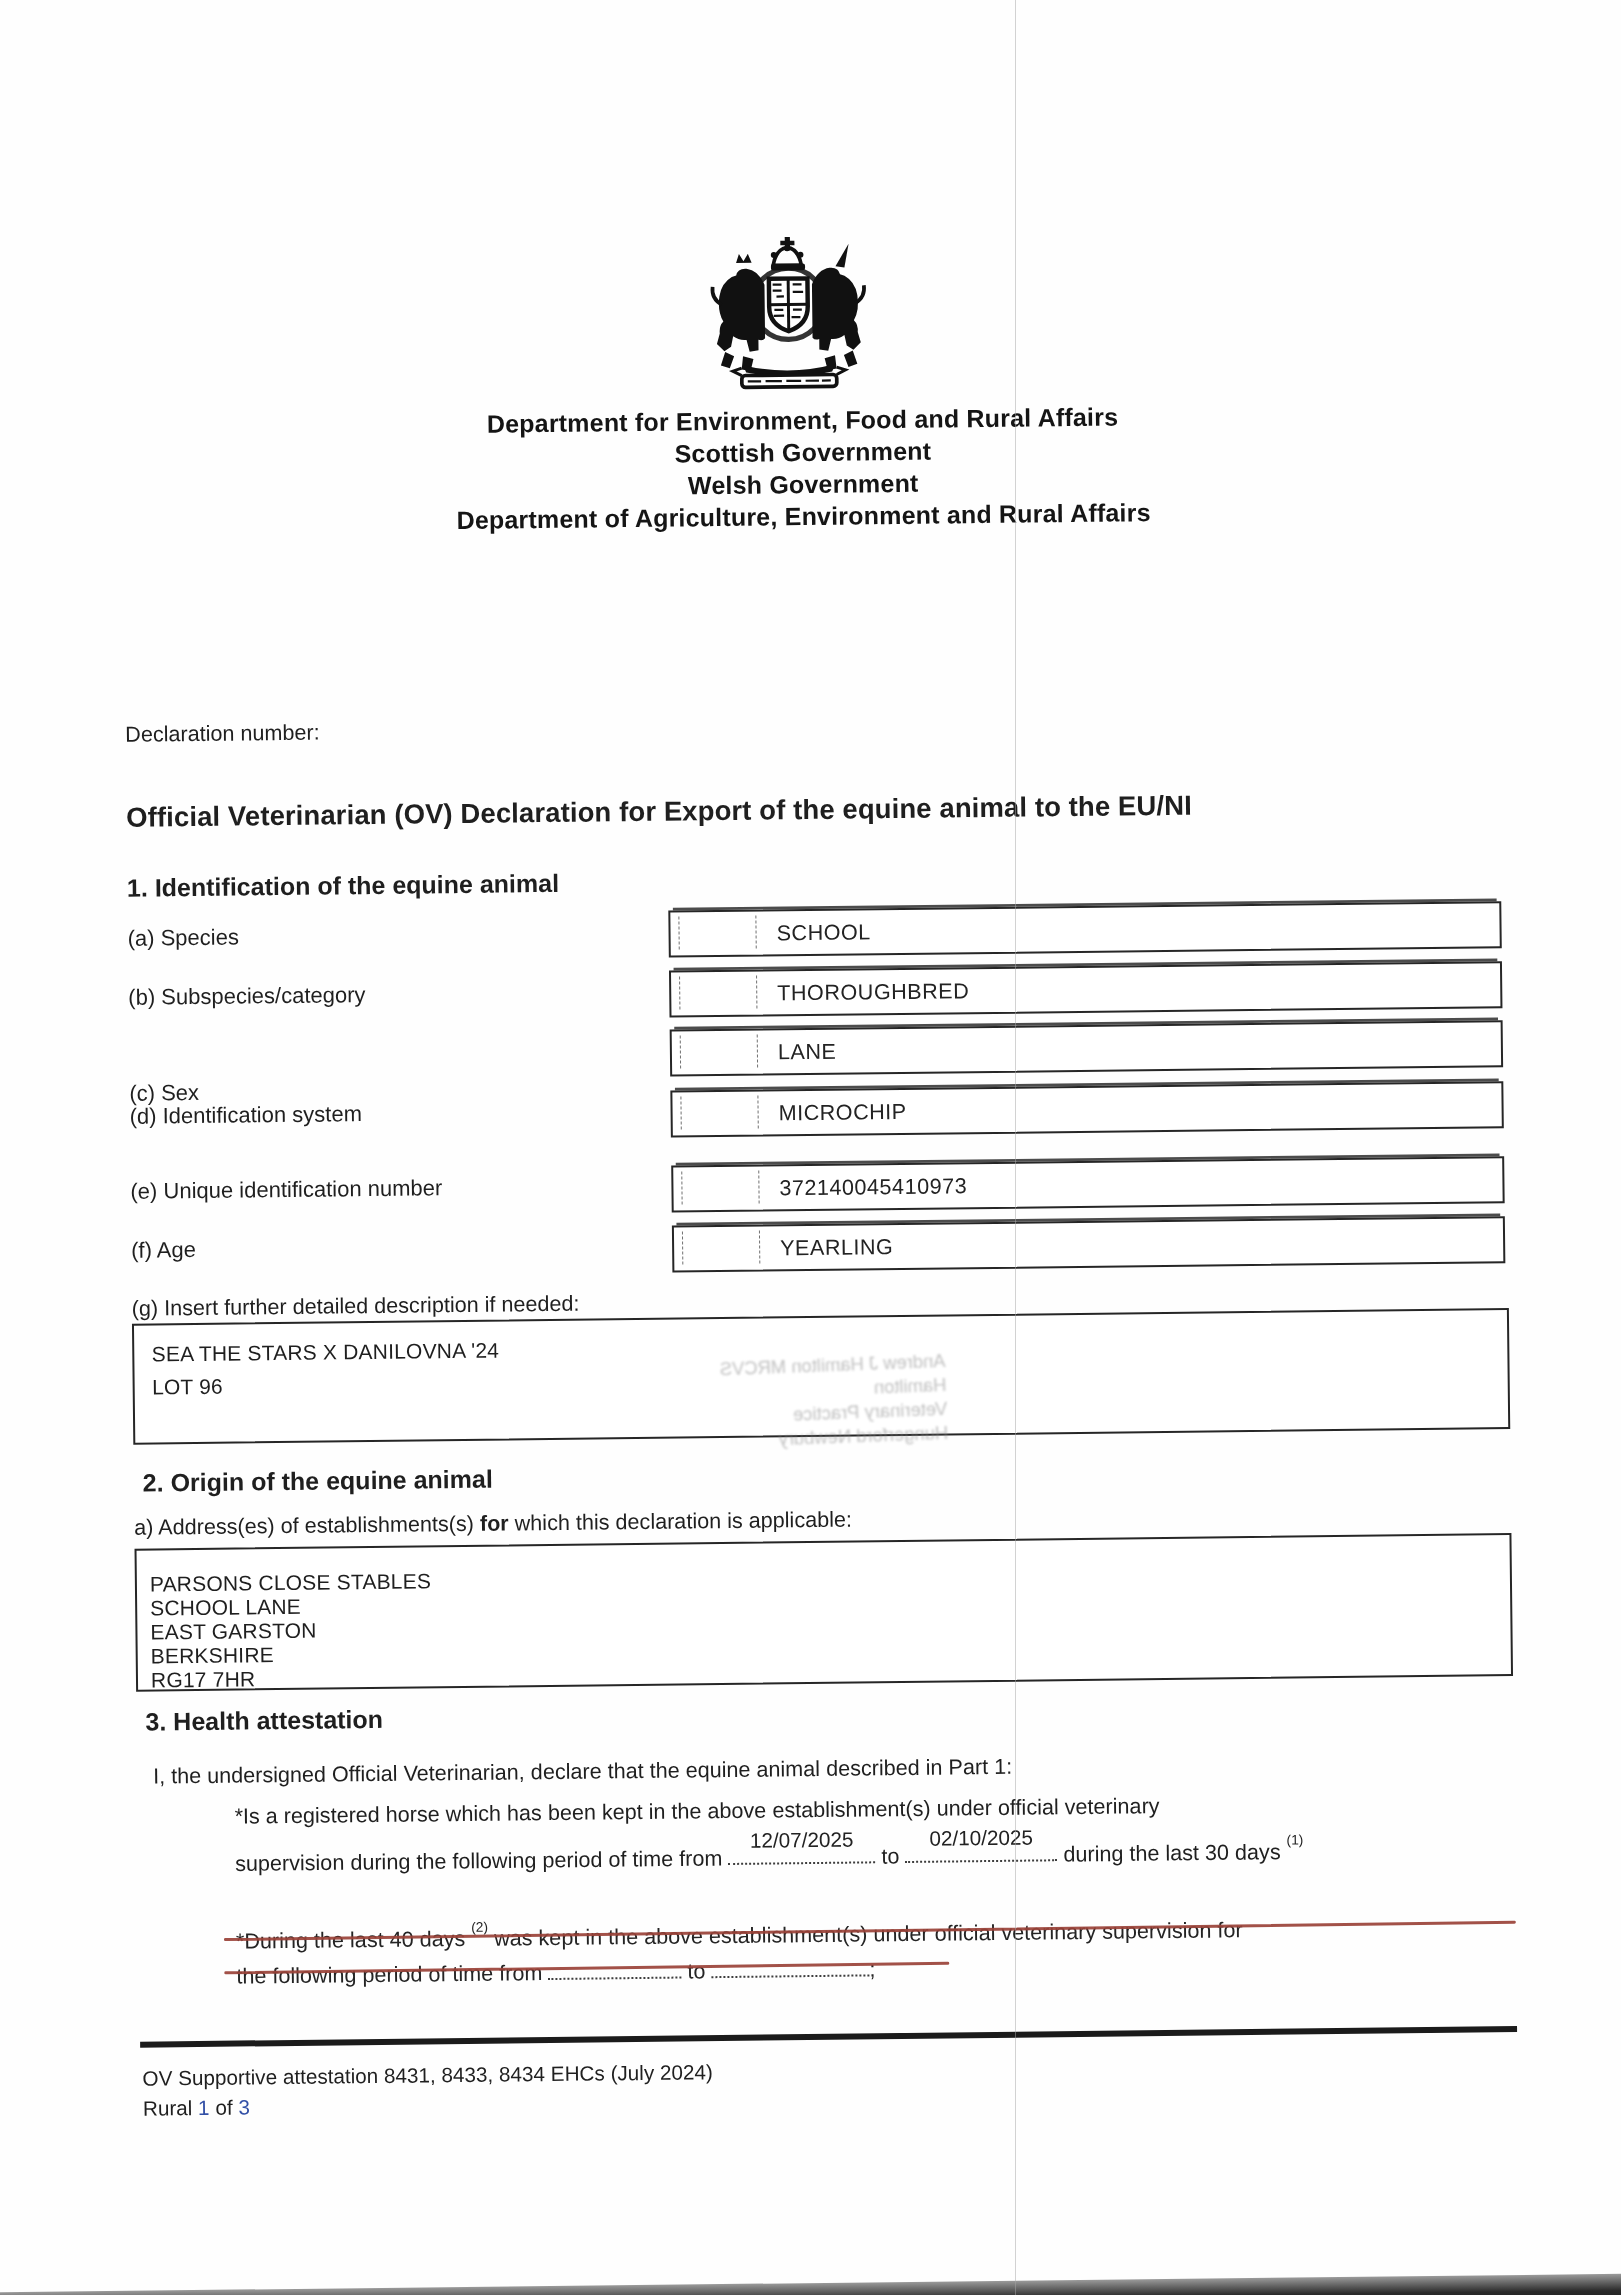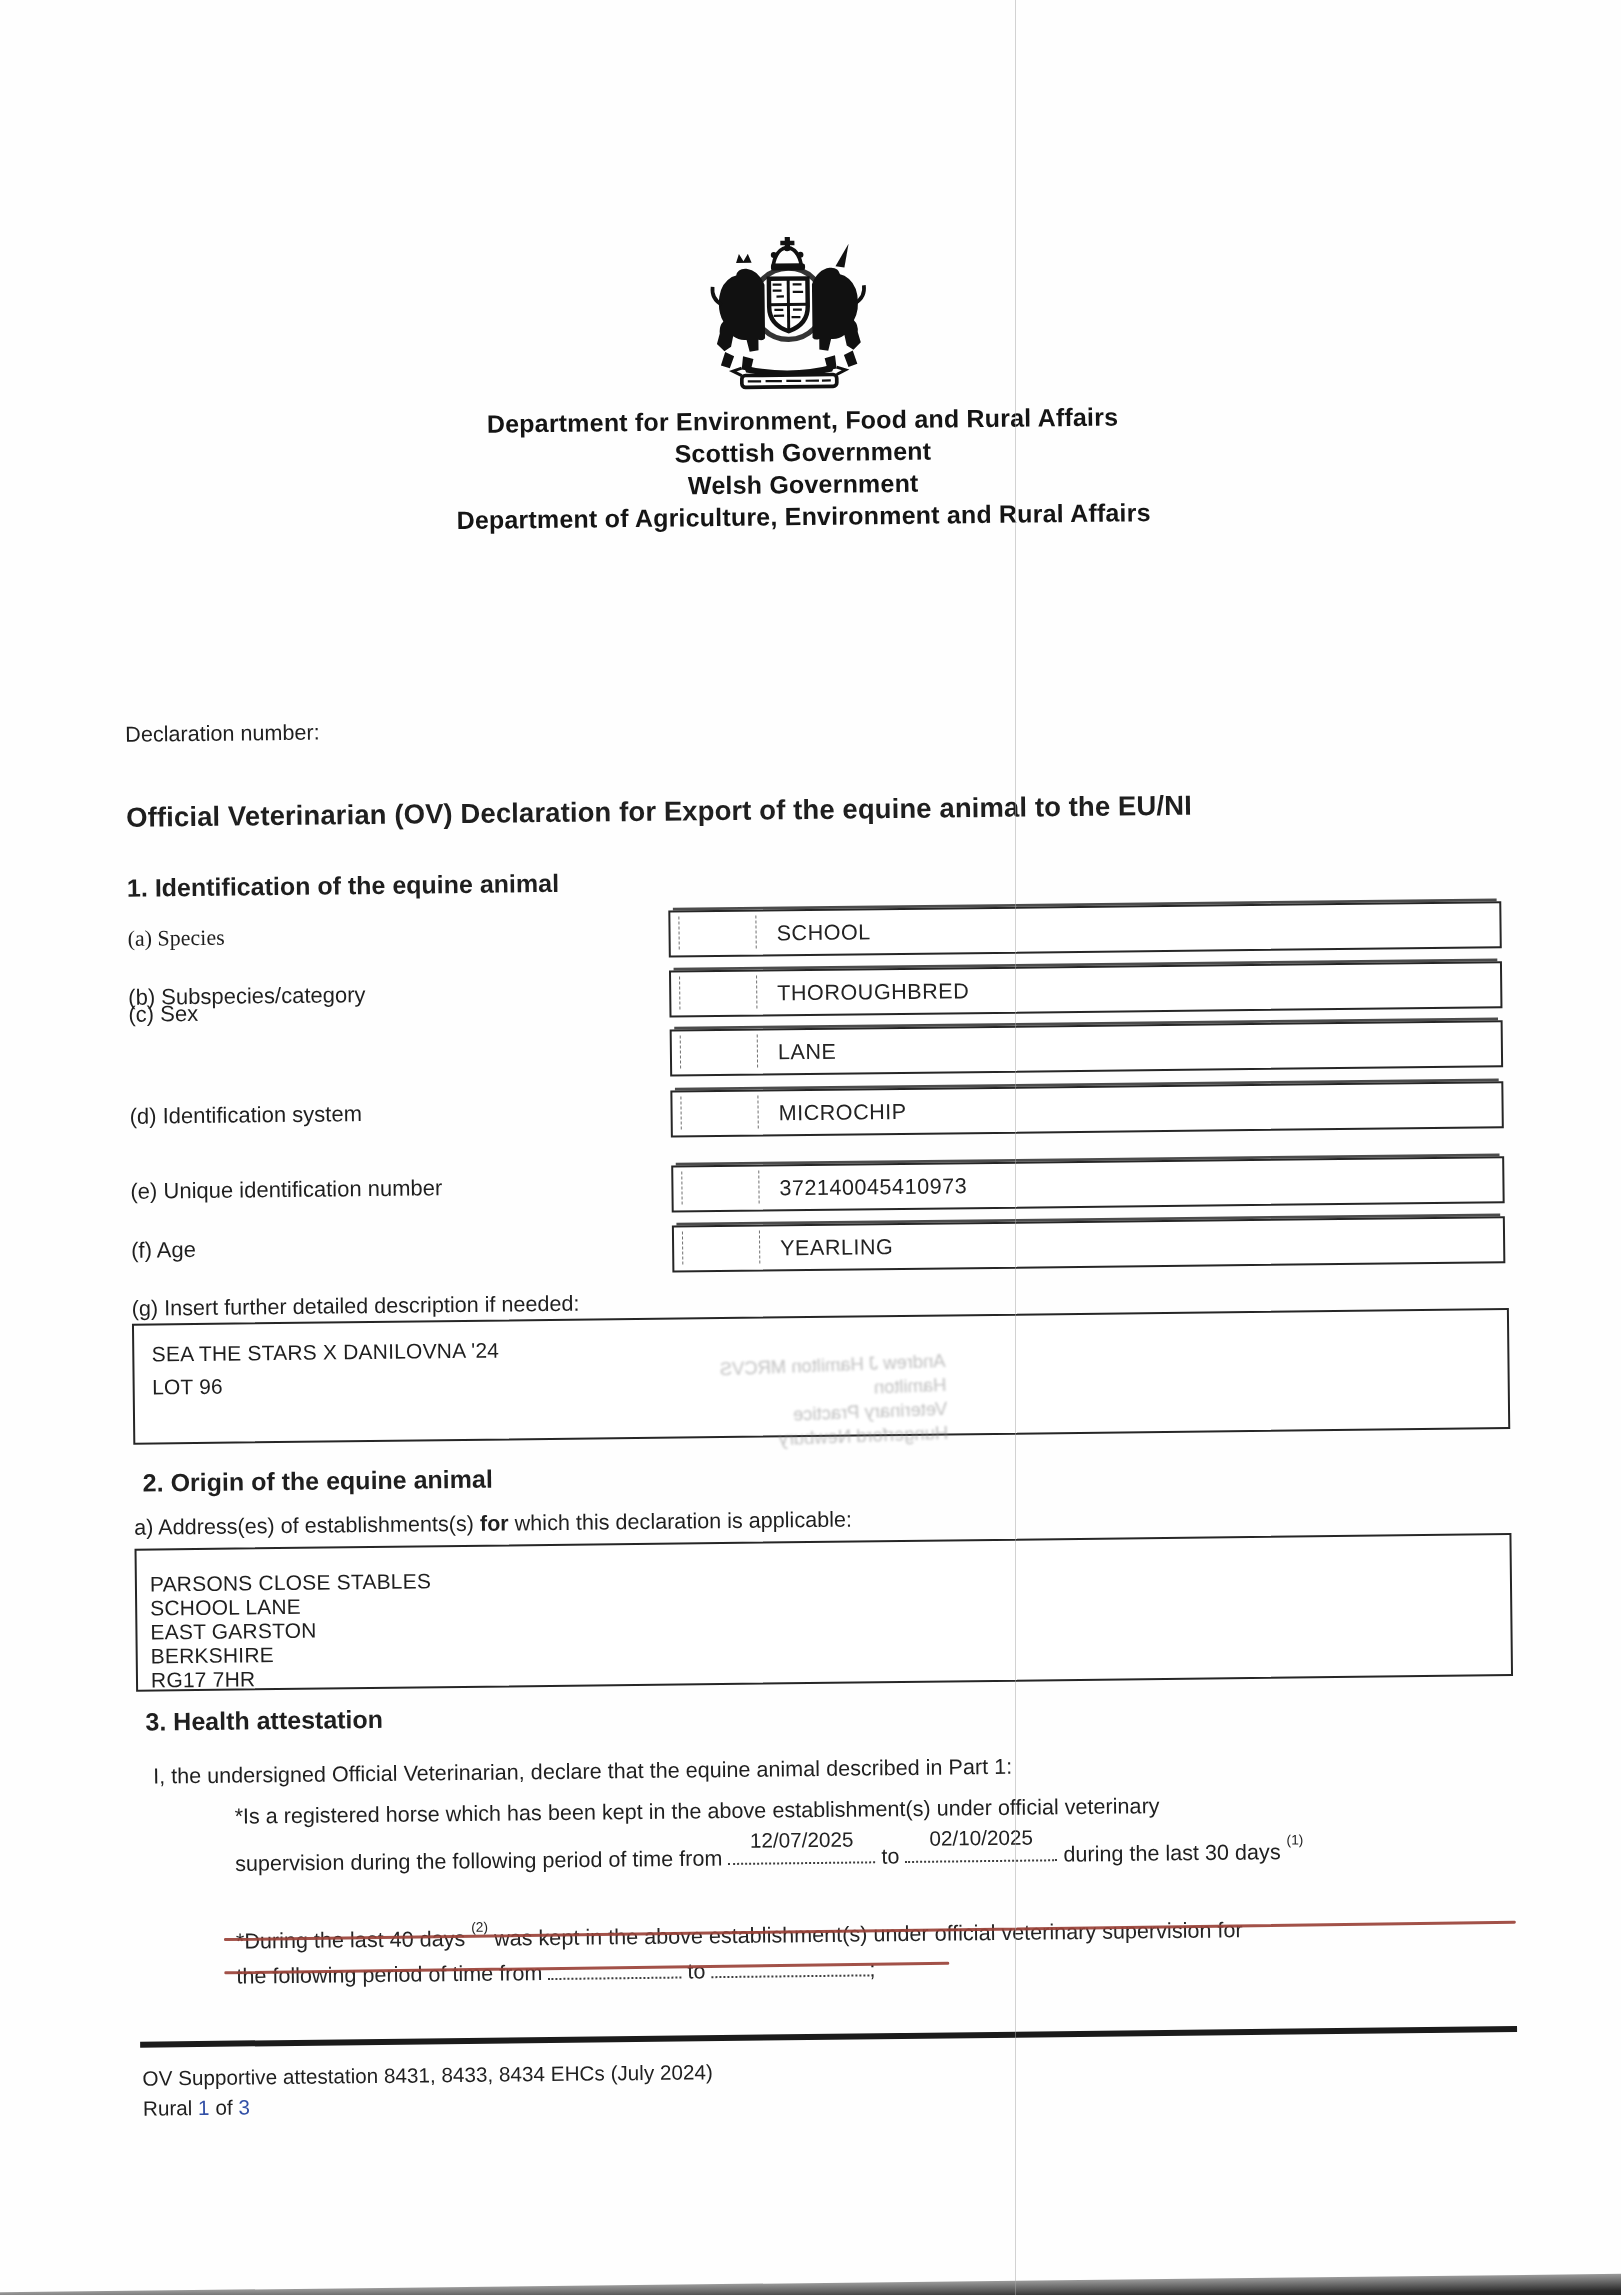--- a/index.html
+++ b/index.html
@@ -23,21 +23,21 @@
     letter-spacing:0.2px;
   }
   .decl-label{left:130px;top:714px;font-size:21.6px;}
   .doc-title{left:130px;top:794px;width:1497px;font-size:27.5px;font-weight:bold;letter-spacing:0.1px;}
   .sec-head{font-size:25px;font-weight:bold;}
   .sec1{left:130px;top:866px;}
   .sec2{left:139px;top:1461px;}
   .sec3{left:139px;top:1700px;}
   
   .flabel{left:130px;font-size:22px;line-height:27.5px;}
-  .fl-a{top:917px;font-family:Liberation Serif, serif;} .fl-b{top:976px;} .fl-c{top:993px;}
+  .fl-a{top:917px;} .fl-b{top:976px;} .fl-c{top:1072px;}
   .fl-d{top:1095px;} .fl-e{top:1170px;} .fl-f{top:1229px;}
   .fieldbox{
     left:671px;width:829px;height:43px;
     border:2.3px solid #262626;background:#fff;
     box-shadow:0 -7.3px 0 -4.6px rgba(45,45,45,0.85);
   }
   .fb-a{top:909px;} .fb-b{top:969px;} .fb-c{top:1028px;}
   .fb-d{top:1089px;} .fb-e{top:1164px;} .fb-f{top:1224px;}
   .fieldbox::before,.fieldbox::after{
     content:"";position:absolute;top:3.7px;height:33px;width:0;

